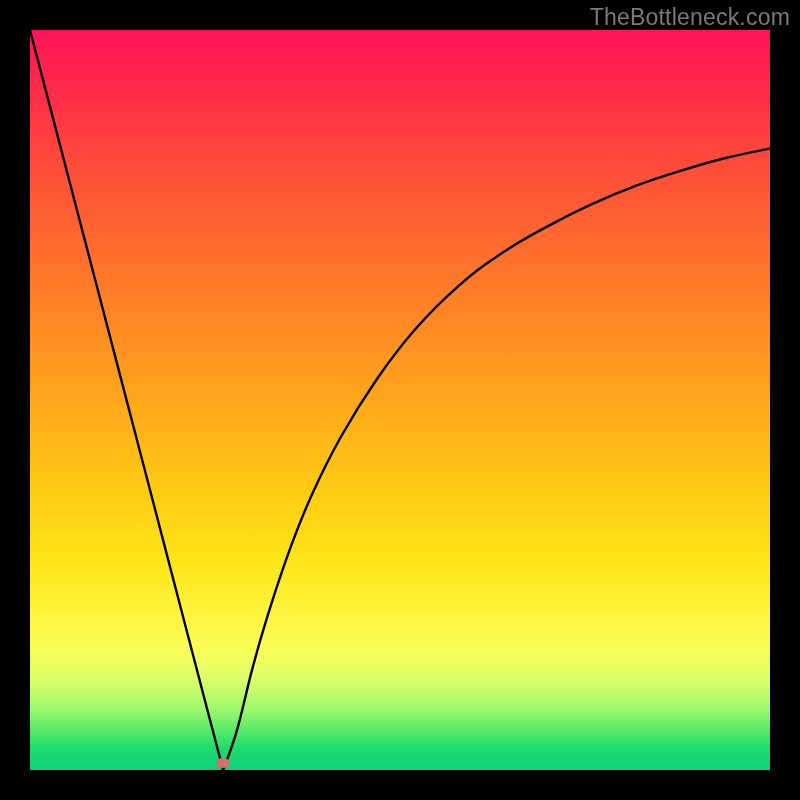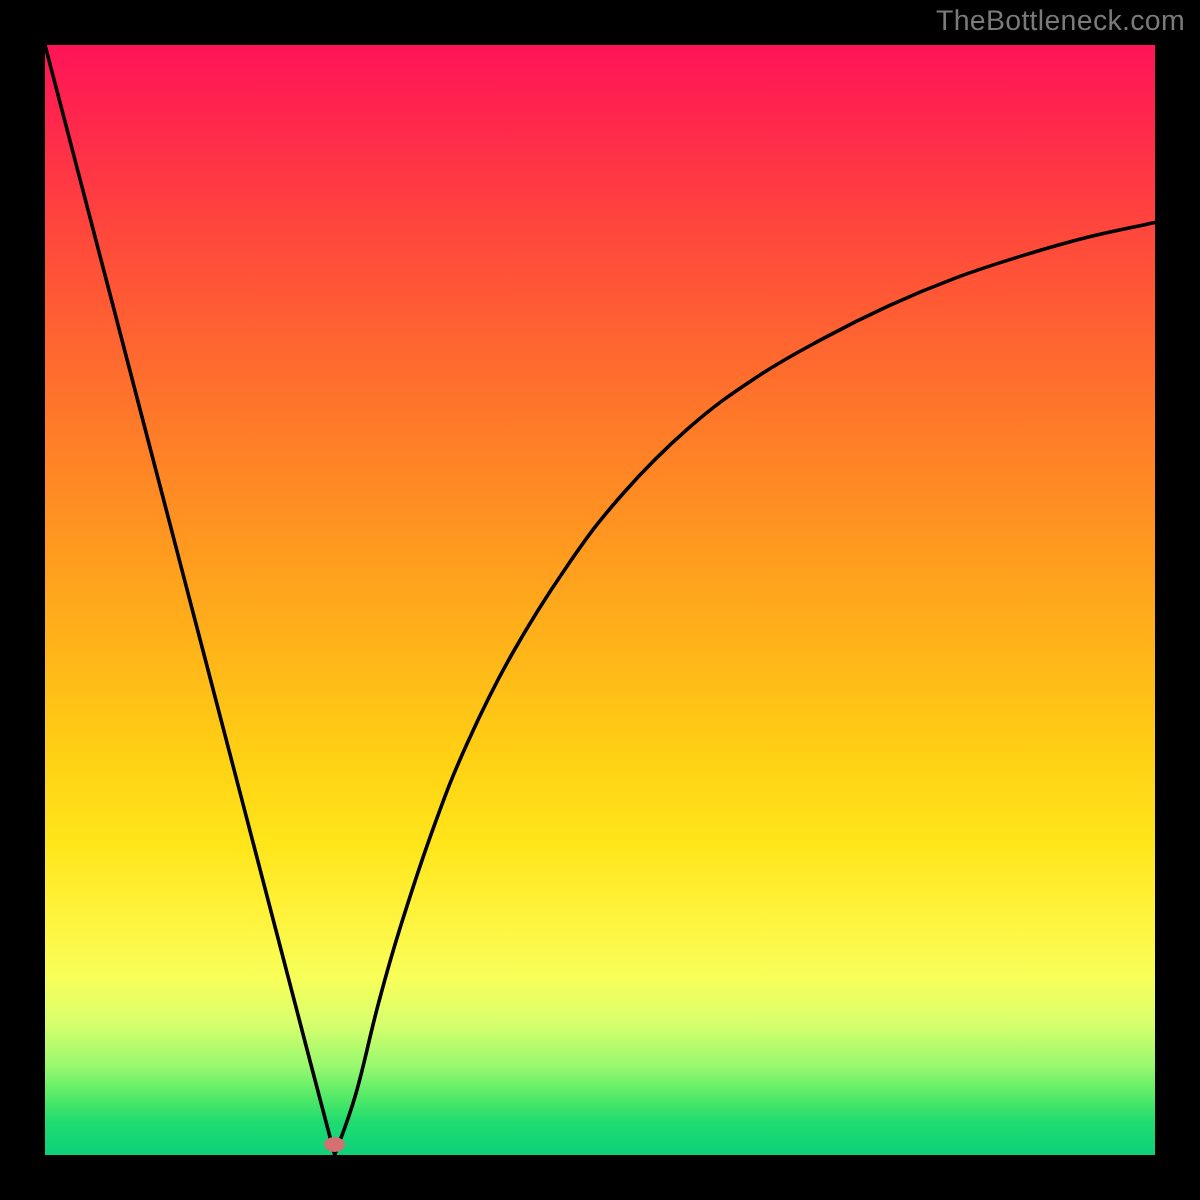--- a/index.html
+++ b/index.html
@@ -41,21 +41,21 @@
       #4ee867 95%,
       #1fdc70 97%,
       #0dd07a 100%
     );
   }
   .attribution {
     position: absolute;
     top: 4px;
     right: 10px;
     color: #7a7a7a;
-    font-size: 19px;
+    font-size: 23px;
     font-weight: 500;
     letter-spacing: 0.2px;
     margin-left: 48px;
   }
   svg.curve {
     position: absolute;
     left: 0;
     top: 0;
     width: 740px;
     height: 740px;

